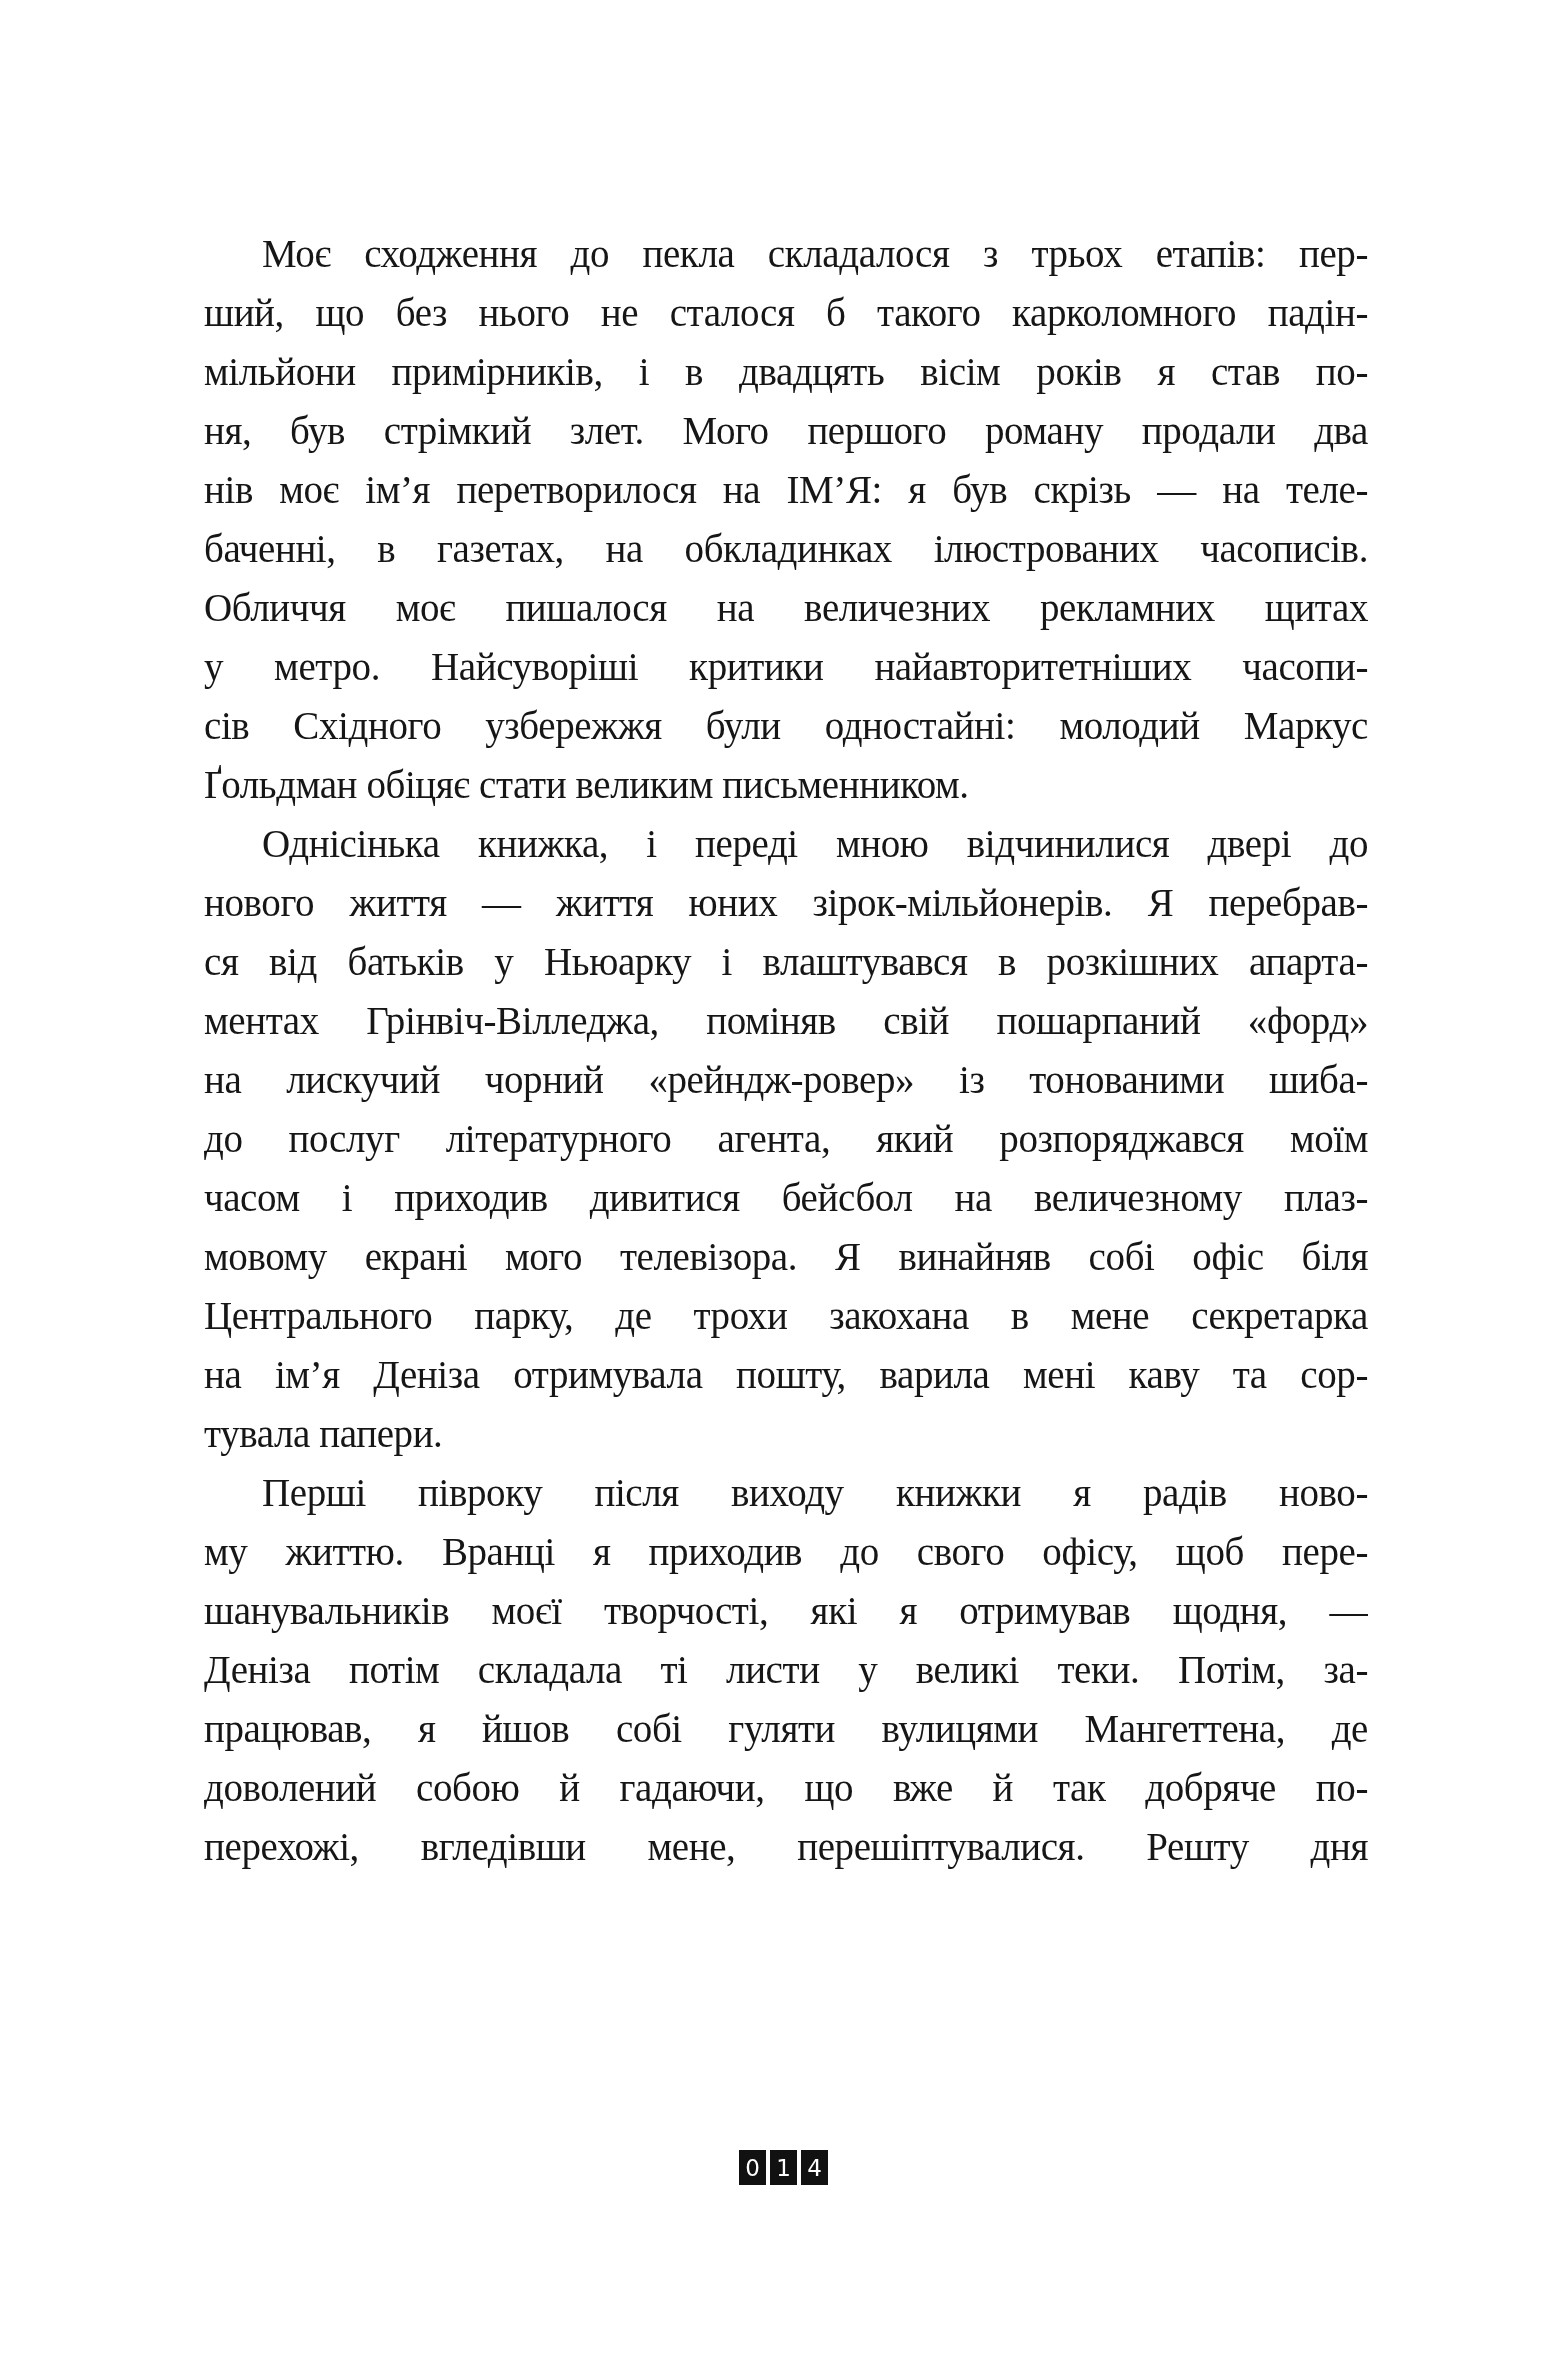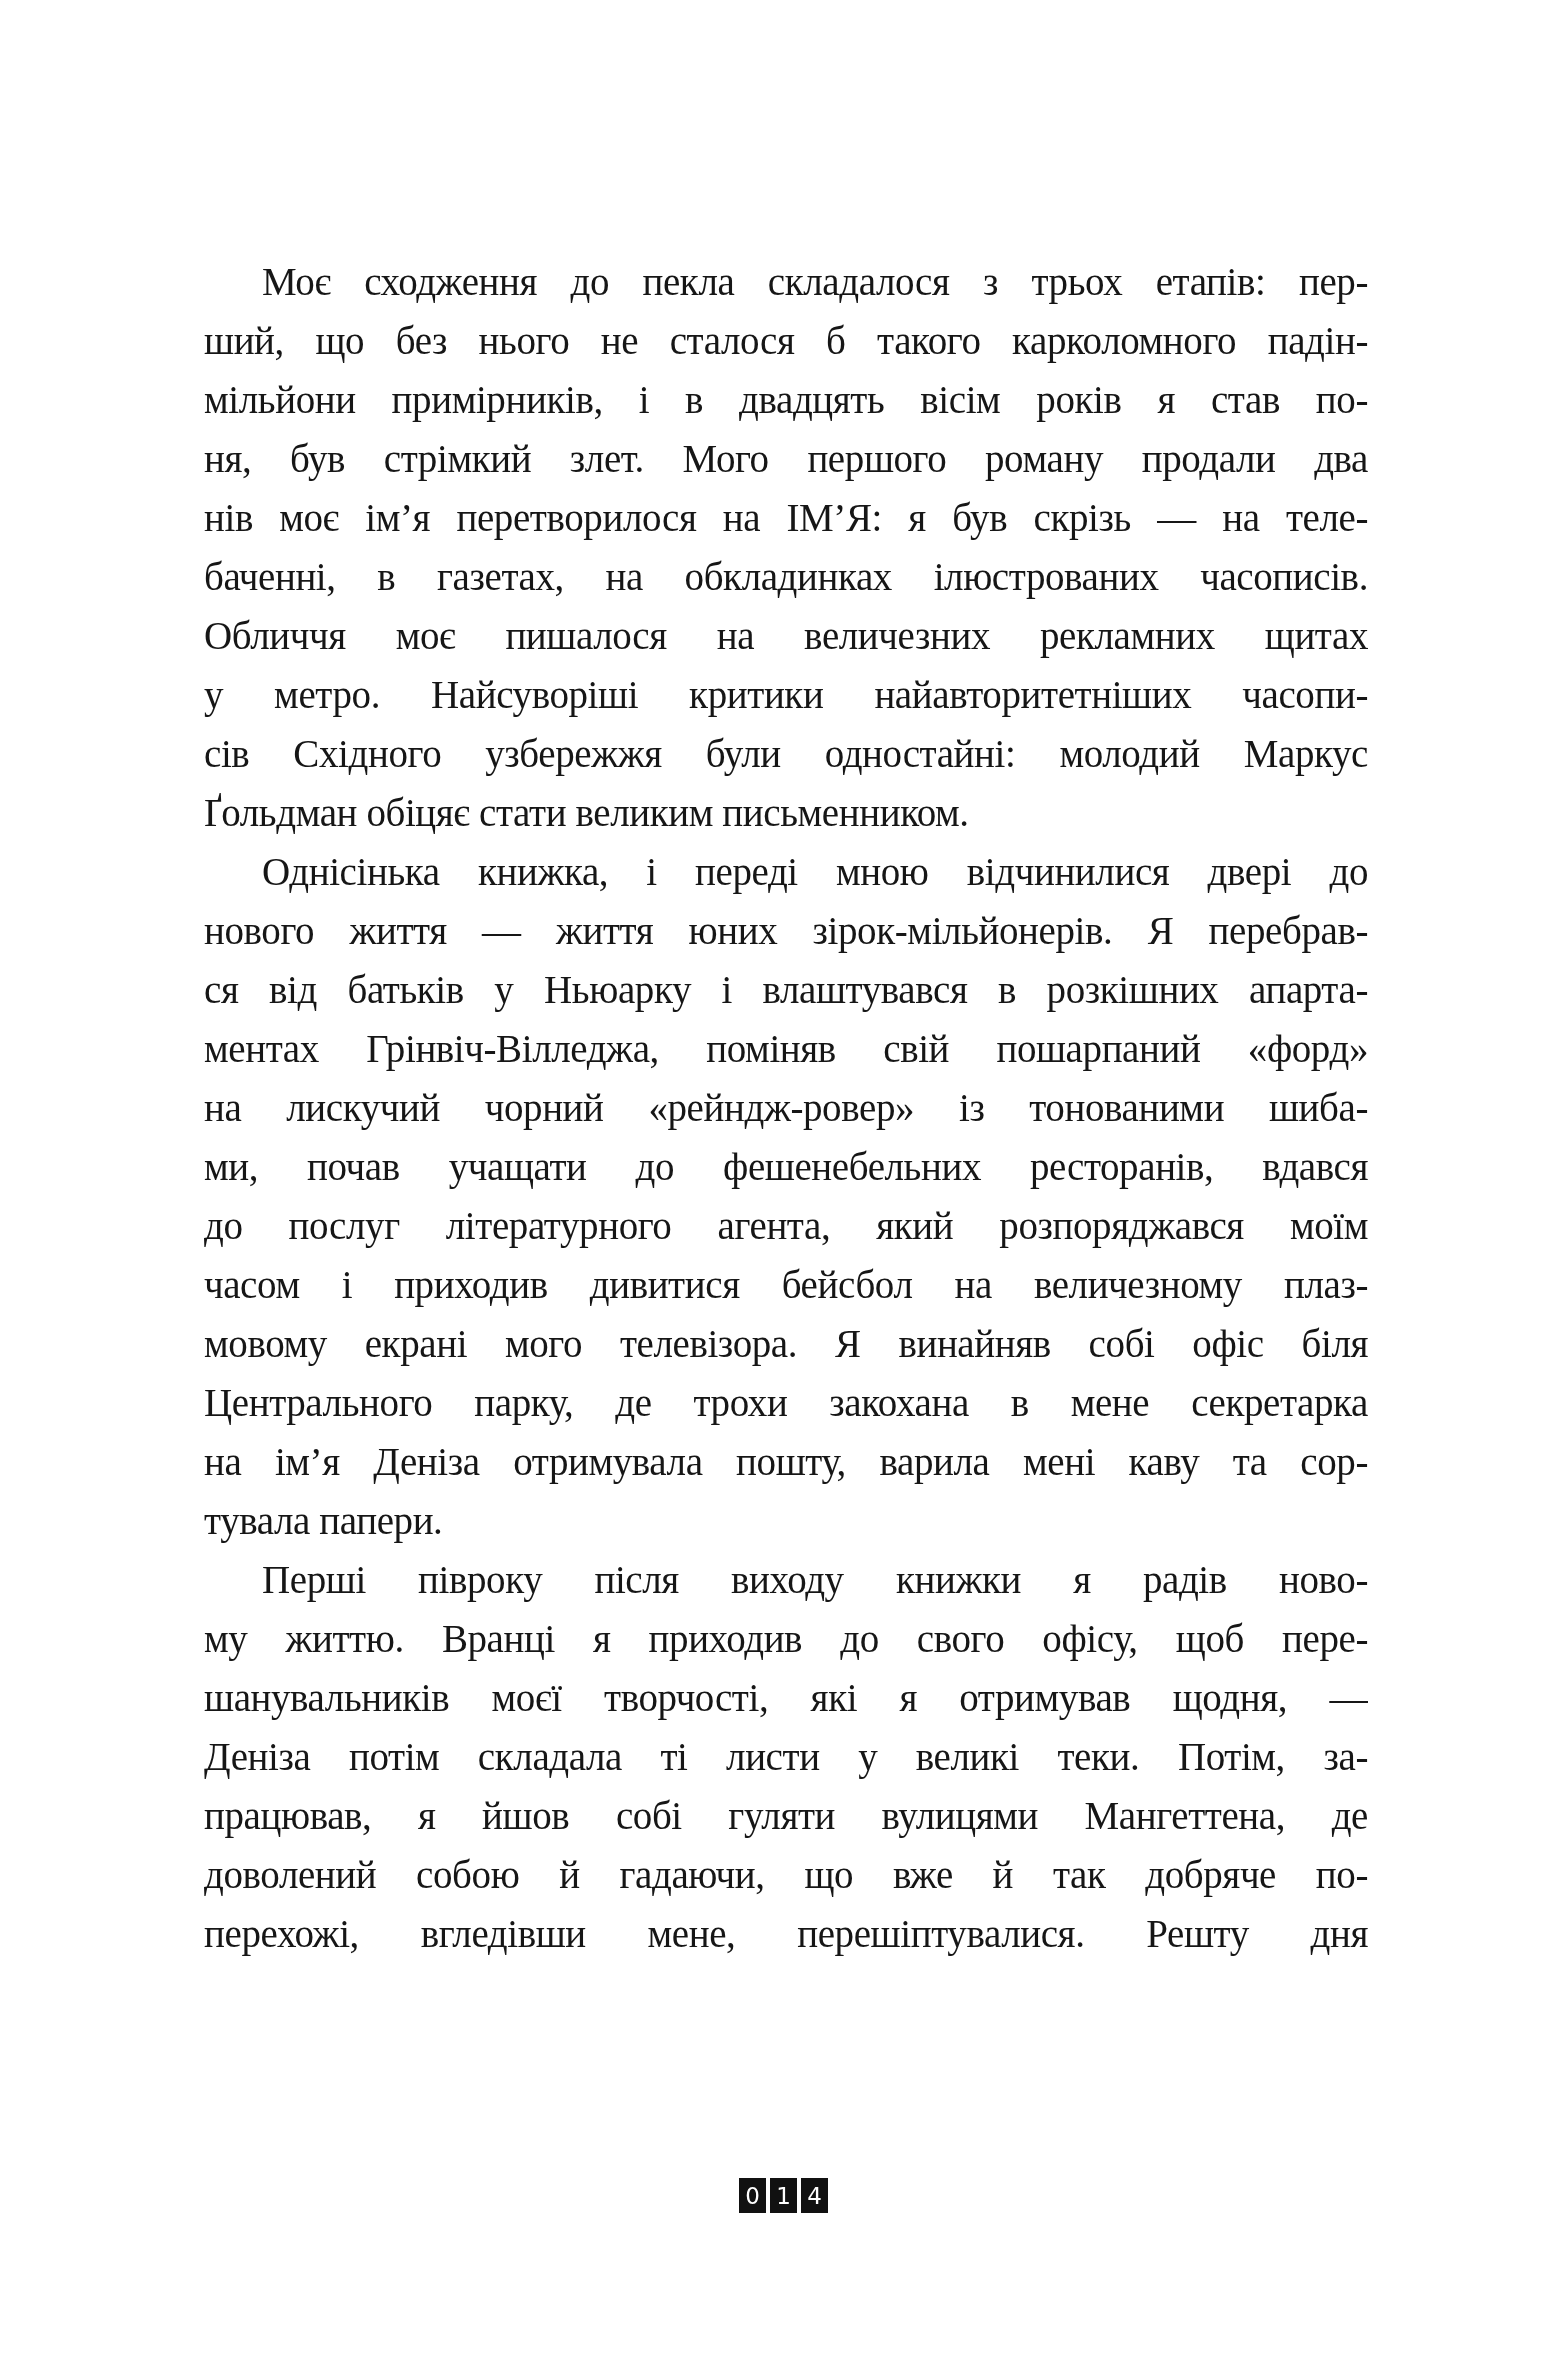--- a/index.html
+++ b/index.html
@@ -11,21 +11,20 @@
     width: 1545px;
     height: 2377px;
     position: relative;
     background: var(--bg, #ffffff);
     overflow: hidden;
   }
   .page {
     position: absolute;
     inset: 0;
     background: var(--bg, #ffffff);
-    margin-top: 28px;
   }
   .text-block {
     position: absolute;
     left: 204px;
     top: 224px;
     width: 1164px;
     font-family: "Liberation Serif", "DejaVu Serif", serif;
     font-size: 39px;
     line-height: 59px;
     letter-spacing: -0.4px;
@@ -84,21 +83,20 @@
         <div class="line">у метро. Найсуворіші критики найавторитетніших часопи-</div>
         <div class="line">сів Східного узбережжя були одностайні: молодий Маркус</div>
         <div class="line pend">Ґольдман обіцяє стати великим письменником.</div>
       </div>
       <div class="para">
         <div class="line first">Однісінька книжка, і переді мною відчинилися двері до</div>
         <div class="line">нового життя — життя юних зірок-мільйонерів. Я перебрав-</div>
         <div class="line">ся від батьків у Ньюарку і влаштувався в розкішних апарта-</div>
         <div class="line">ментах Грінвіч-Вілледжа, поміняв свій пошарпаний «форд»</div>
         <div class="line">на лискучий чорний «рейндж-ровер» із тонованими шиба-</div>
-        <div class="line">ми, почав учащати до фешенебельних ресторанів, вдався</div>
         <div class="line">до послуг літературного агента, який розпоряджався моїм</div>
         <div class="line">часом і приходив дивитися бейсбол на величезному плаз-</div>
         <div class="line">мовому екрані мого телевізора. Я винайняв собі офіс біля</div>
         <div class="line">Центрального парку, де трохи закохана в мене секретарка</div>
         <div class="line">на ім’я Деніза отримувала пошту, варила мені каву та сор-</div>
         <div class="line pend">тувала папери.</div>
       </div>
       <div class="para">
         <div class="line first">Перші півроку після виходу книжки я радів ново-</div>
         <div class="line">му життю. Вранці я приходив до свого офісу, щоб пере-</div>

